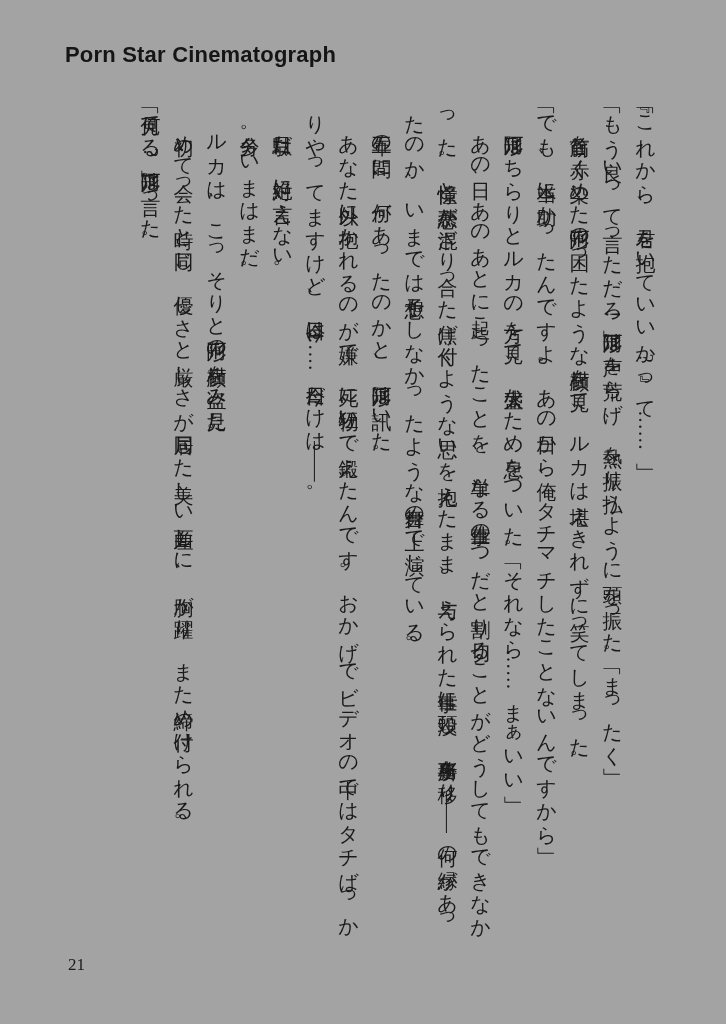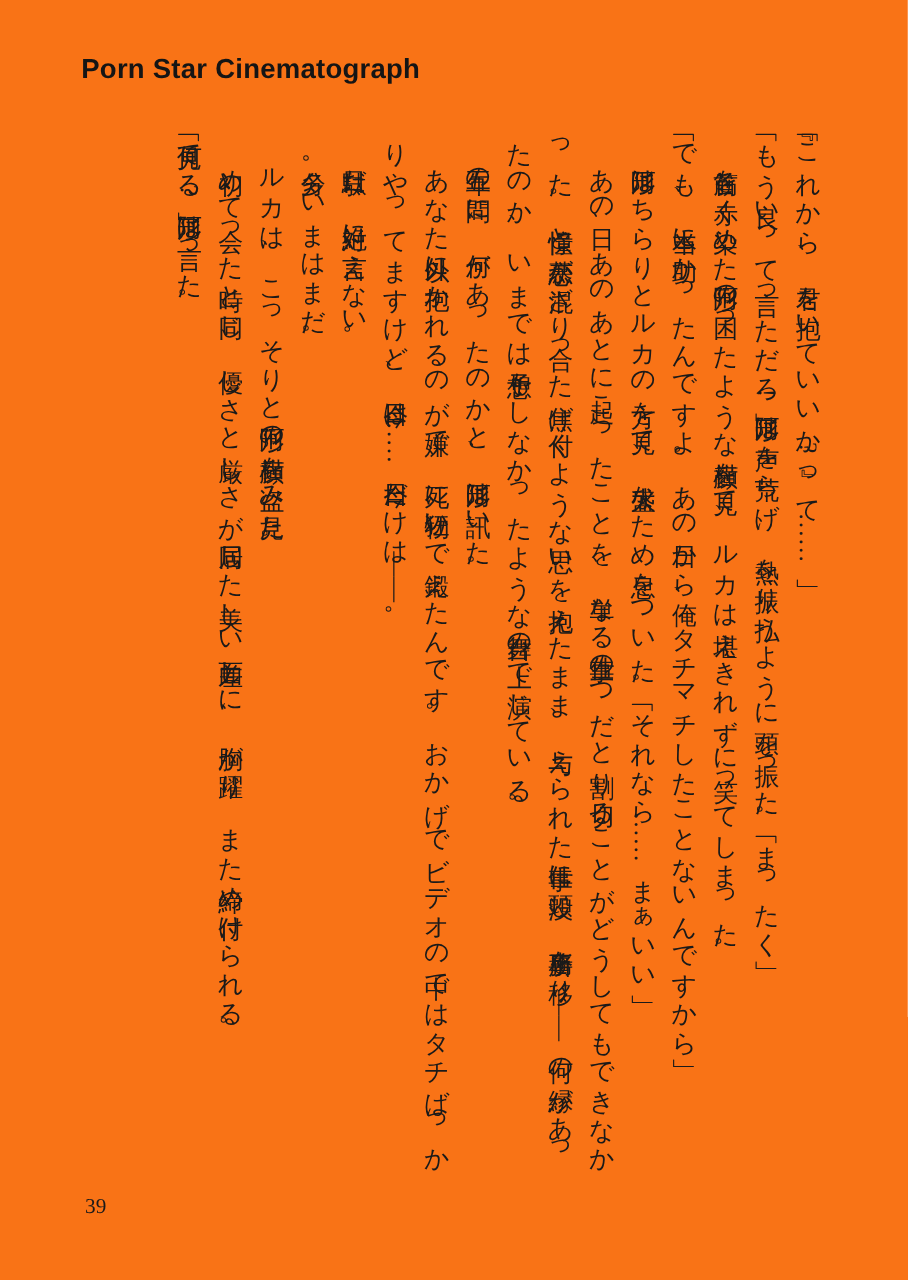--- a/index.html
+++ b/index.html
@@ -10,21 +10,21 @@
     width: 726px;
     height: 1024px;
     background: #ffffff;
     position: relative;
     overflow: hidden;
     font-family: "Liberation Serif", serif;
   }
   .page {
     position: absolute;
     inset: 0;
-    background: #f97316;
+    background: #a3a3a3;
   }
   .header-title {
     position: absolute;
     left: 65px;
     top: 42px;
     font-family: "Liberation Sans", sans-serif;
     font-weight: 700;
     font-size: 22px;
     letter-spacing: 0.2px;
     color: #151515;
@@ -78,15 +78,15 @@
     <p class="indent">あの日、あのあとに起こったことを、単なる仕事の一つだと割り切ることがどうしてもできなかった。憧憬と恋慕が混ざり合った焦げ付くような思いを抱えたまま、与えられた仕事に没頭し、事務所を移り——何の縁があったのか、いまでは予想もしなかったような舞台の上で演じている。</p>
     <p class="indent">五年の間に、何があったのかと、阿形は訊いた。</p>
     <p class="indent">あなた以外に抱かれるのが嫌で、死に物狂いで鍛えたんです。おかげでビデオの中ではタチばっかりやってますけど、今日は……今日だけは——。</p>
     <p class="indent">駄目だ。絶対に言えない。</p>
     <p class="indent">多分。いまはまだ。</p>
     <p class="indent">ルカは、こっそりと阿形の横顔を盗み見た。</p>
     <p class="indent">初めて会った時と同じ、優しさと厳しさが同居した美しい面差しに、胸が躍り、また締め付けられる。</p>
     <p>「何見てる?」阿形は言った。</p>
   </div>
 
-  <div class="page-number">39</div>
+  <div class="page-number">21</div>
 
 </div>
 
 </body></html>

